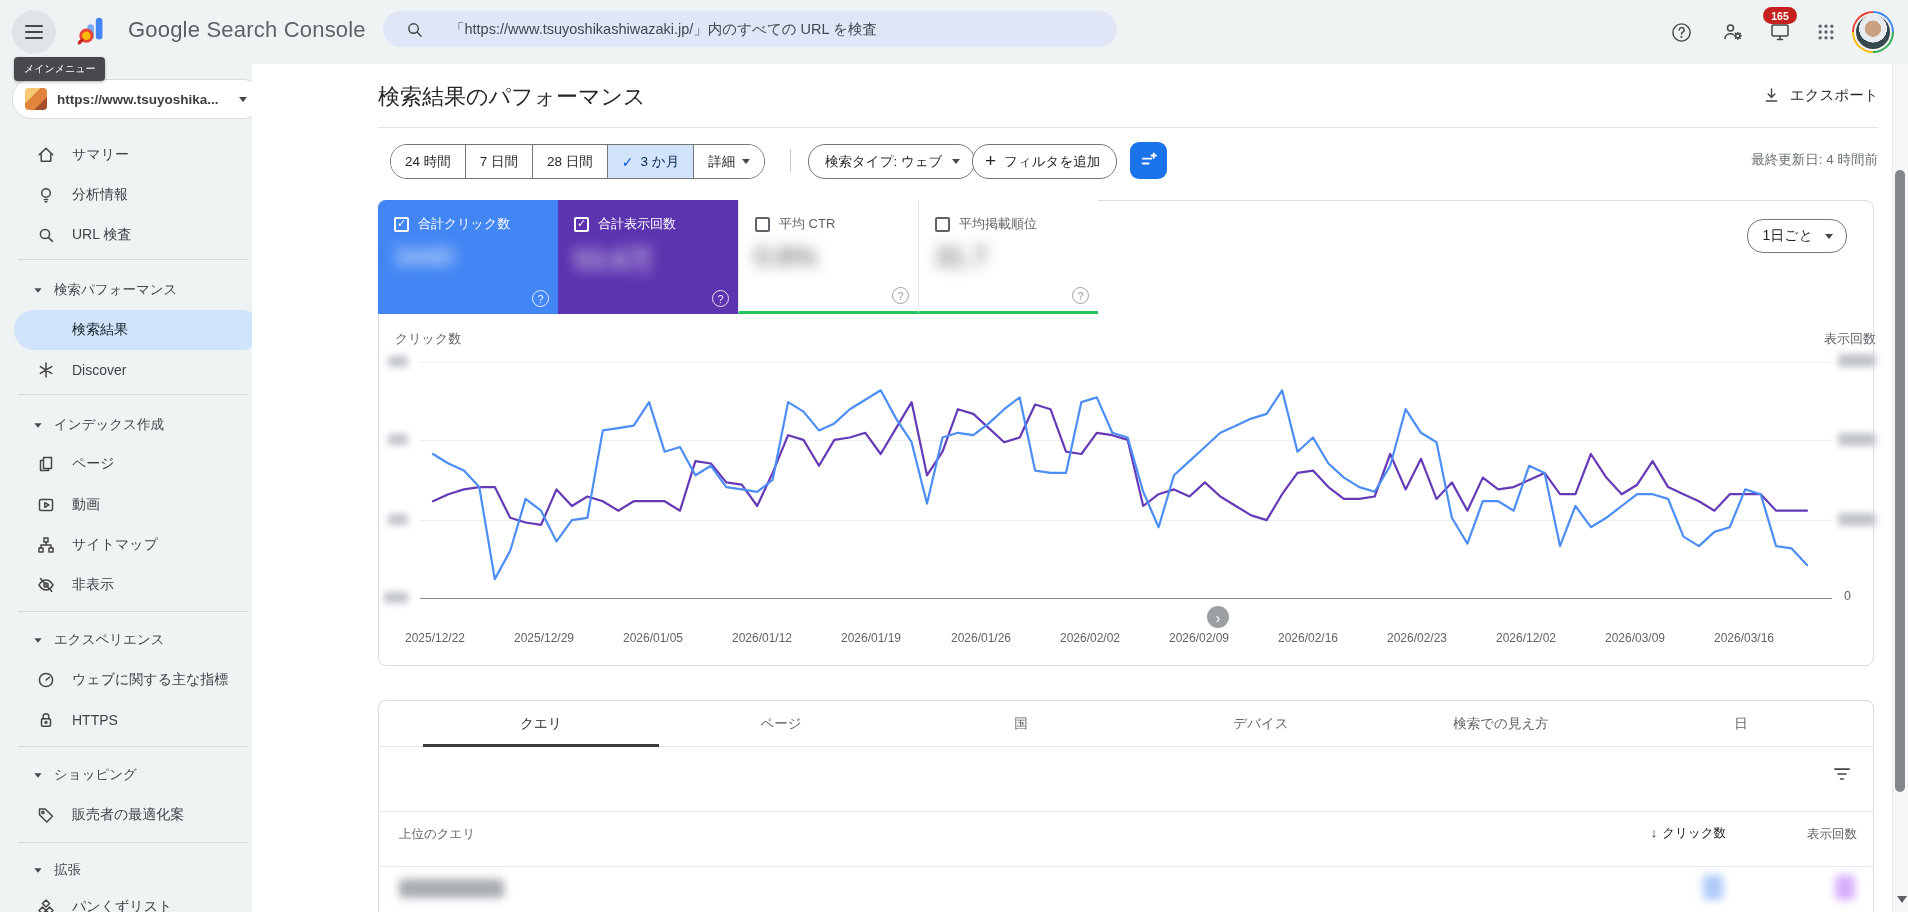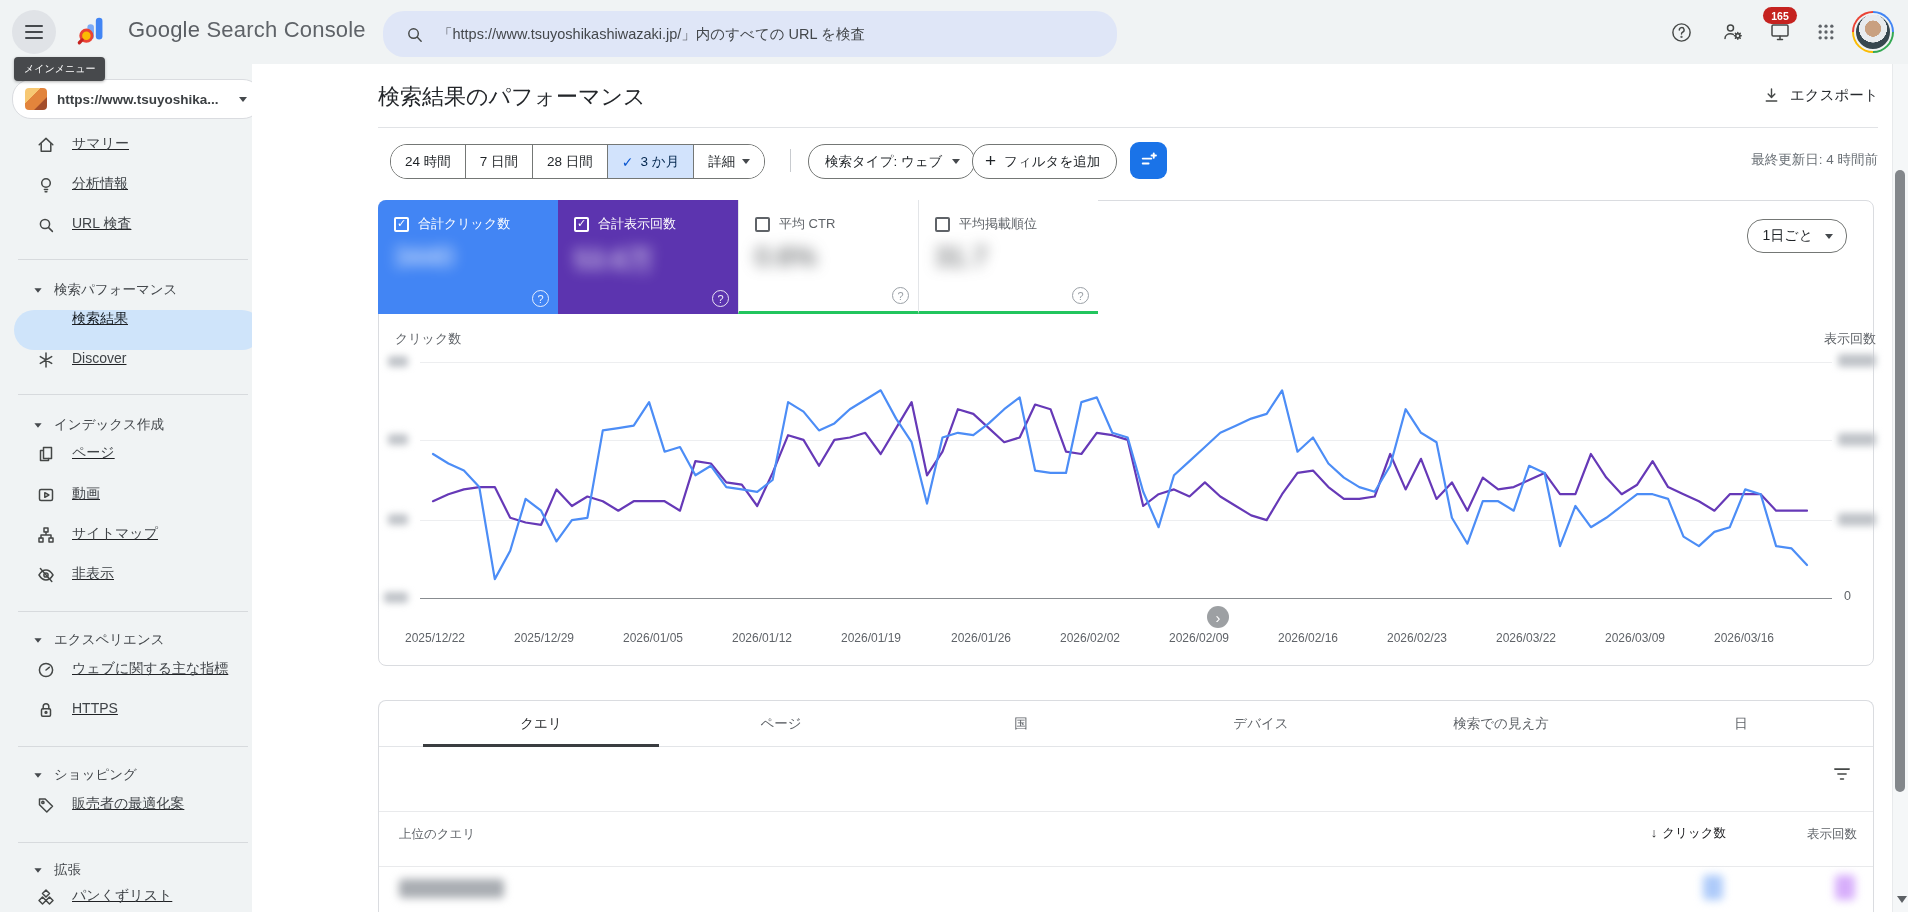--- a/index.html
+++ b/index.html
@@ -11,22 +11,22 @@
   .stroke text{stroke:none;}
 
   
   #topbar{left:0;top:0;width:1908px;height:64px;background:#f0f3f4;}
   #hamburger{left:12px;top:10px;width:44px;height:44px;border-radius:50%;background:#e0e3e7;
              display:flex;flex-direction:column;justify-content:center;align-items:center;gap:4px;cursor:pointer;}
   #hamburger i{display:block;width:18px;height:2px;background:#45494d;border-radius:1px;}
   #logo{left:76px;top:13px;display:flex;align-items:center;gap:18px;}
   #brand{font-size:22px;color:#5f6368;letter-spacing:.2px;}
   #brand .g{font-weight:500;color:#5a5e63;}
-  #searchbox{left:383px;top:11px;width:718px;height:46px;background:#dfe6f7;border-radius:21px;
-             display:flex;align-items:center;padding:0 8px;}
+  #searchbox{left:383px;top:11px;width:718px;height:36px;background:#dfe6f7;border-radius:21px;
+             display:flex;align-items:center;padding:0 8px;gap:12px;}
   #searchbox svg{margin:0 12px 0 14px;}
   #search-input{border:none;background:transparent;outline:none;font-size:14.5px;color:#43474b;
                 width:640px;font-family:inherit;}
   .topicon{width:40px;height:40px;top:12px;display:flex;align-items:center;justify-content:center;
            border-radius:50%;cursor:pointer;}
   #notif-badge{left:1763px;top:7px;min-width:22px;padding:1px 6px;height:15px;background:#c5221f;color:#fff;
                font-size:10.5px;font-weight:bold;border-radius:9px;display:flex;align-items:center;justify-content:center;z-index:3;}
   #avatar{left:1852px;top:11px;width:42px;height:42px;border-radius:50%;
           background:conic-gradient(#4285f4 0 90deg,#34a853 90deg 180deg,#fbbc04 180deg 270deg,#ea4335 270deg 360deg);
           display:flex;align-items:center;justify-content:center;cursor:pointer;}
@@ -39,21 +39,21 @@
   #sidebar{left:0;top:64px;width:252px;height:848px;background:#f0f3f4;overflow:hidden;}
   #property{position:absolute;left:12px;top:15px;width:248px;height:38px;background:#fff;border:1px solid #dadce0;
             border-radius:19px;display:flex;align-items:center;cursor:pointer;}
   #property .fav{width:22px;height:22px;border-radius:4px;margin:0 10px 0 12px;
                  background:linear-gradient(135deg,#f7c873 0 35%,#e2843c 36% 70%,#a34d2a 71%);}
   #property .plabel{font-size:13.5px;font-weight:bold;color:#3c4043;flex:1;}
   .caret{width:0;height:0;border-left:4.5px solid transparent;border-right:4.5px solid transparent;
          border-top:5.5px solid #45494d;display:inline-block;}
   #property .caret{margin-right:14px;}
   #sidebar-list{position:absolute;left:0;top:71px;width:265px;}
-  .sb-item{position:absolute;left:14px;width:248px;height:40px;border-radius:20px;display:flex;cursor:pointer;text-decoration:underline;}
+  .sb-item{position:absolute;left:14px;width:248px;height:40px;border-radius:20px;display:flex;align-items:center;cursor:pointer;}
   .sb-item .si{width:20px;height:20px;margin:0 16px 0 22px;}
   .sb-item .lbl{font-size:14px;color:#3f4347;white-space:nowrap;}
   .sb-item.selected{background:#cfe4fa;}
   .sb-item.selected .lbl{color:#13191f;font-weight:500;}
   .sb-section{position:absolute;left:0;width:265px;height:30px;display:flex;align-items:center;cursor:pointer;}
   .sb-section .caret{margin:0 12px 0 34px;transform:scale(.9);}
   .sb-section .lbl{font-size:13.5px;color:#43474b;}
   .sb-divider{position:absolute;left:18px;width:230px;height:1px;background:#d7dadd;}
 
   
@@ -481,21 +481,21 @@
     <span class="datelabel" style="left:15px">2025/12/22</span>
     <span class="datelabel" style="left:124px">2025/12/29</span>
     <span class="datelabel" style="left:233px">2026/01/05</span>
     <span class="datelabel" style="left:342px">2026/01/12</span>
     <span class="datelabel" style="left:451px">2026/01/19</span>
     <span class="datelabel" style="left:561px">2026/01/26</span>
     <span class="datelabel" style="left:670px">2026/02/02</span>
     <span class="datelabel" style="left:779px">2026/02/09</span>
     <span class="datelabel" style="left:888px">2026/02/16</span>
     <span class="datelabel" style="left:997px">2026/02/23</span>
-    <span class="datelabel" style="left:1106px">2026/03/22</span>
+    <span class="datelabel" style="left:1106px">2026/12/02</span>
     <span class="datelabel" style="left:1215px">2026/03/09</span>
     <span class="datelabel" style="left:1324px">2026/03/16</span>
   </div>
 <div id="chart-next" class="abs">›</div>
 
 <div id="table-card" class="abs">
   <div id="tabs-row">
       <div class="tab active">クエリ</div>
       <div class="tab">ページ</div>
       <div class="tab">国</div>

